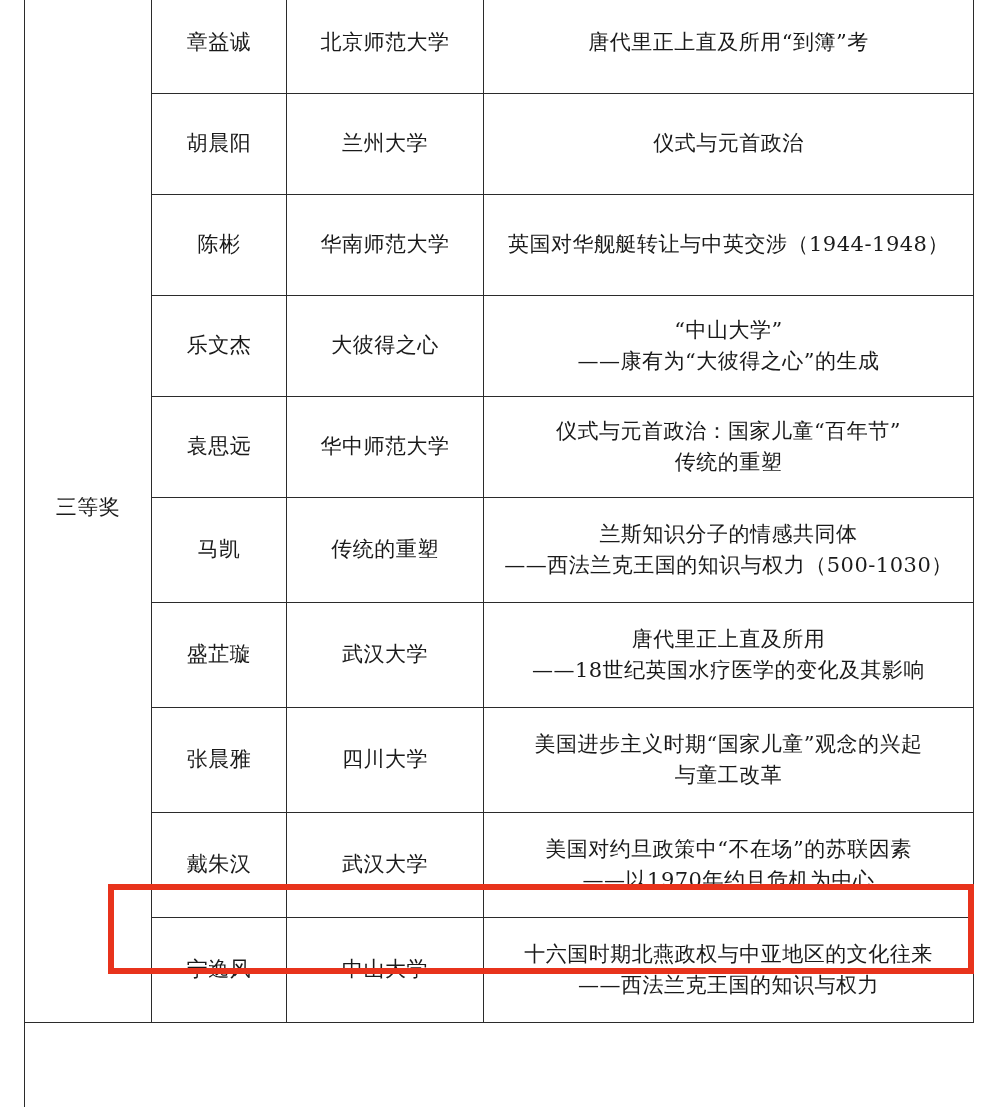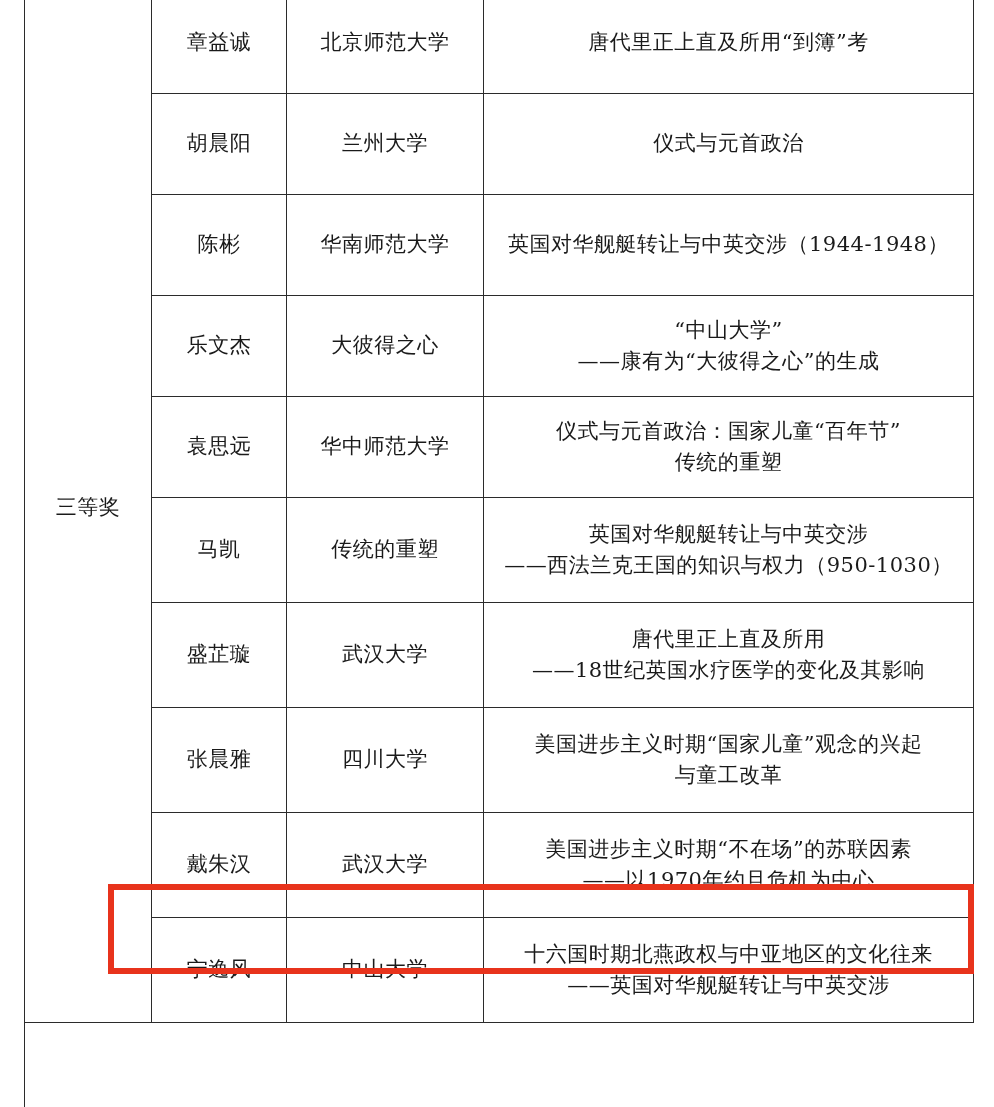--- a/index.html
+++ b/index.html
@@ -135,22 +135,22 @@
         <td class="title-cell">
           <span class="title-line">仪式与元首政治：国家儿童“百年节”</span>
           <span class="title-line">传统的重塑</span>
         </td>
       </tr>
 
       <tr class="row-h2">
         <td class="name-cell">马凯</td>
         <td class="school-cell">传统的重塑</td>
         <td class="title-cell">
-          <span class="title-line">英国对华舰艇转让与中英交涉</span>
-          <span class="title-line">——西法兰克王国的知识与权力（950-1030）</span>
+          <span class="title-line">兰斯知识分子的情感共同体</span>
+          <span class="title-line">——西法兰克王国的知识与权力（500-1030）</span>
         </td>
       </tr>
 
       <tr class="row-h2">
         <td class="name-cell">盛芷璇</td>
         <td class="school-cell">武汉大学</td>
         <td class="title-cell">
           <span class="title-line">唐代里正上直及所用</span>
           <span class="title-line">——18世纪英国水疗医学的变化及其影响</span>
         </td>
@@ -162,31 +162,31 @@
         <td class="title-cell">
           <span class="title-line">美国进步主义时期“国家儿童”观念的兴起</span>
           <span class="title-line">与童工改革</span>
         </td>
       </tr>
 
       <tr class="row-h2">
         <td class="name-cell">戴朱汉</td>
         <td class="school-cell">武汉大学</td>
         <td class="title-cell">
-          <span class="title-line">美国进步主义时期“不在场”的苏联因素</span>
+          <span class="title-line">美国对约旦政策中“不在场”的苏联因素</span>
           <span class="title-line">——以1970年约旦危机为中心</span>
         </td>
       </tr>
 
       <tr class="row-h2">
         <td class="name-cell">宁逸风</td>
         <td class="school-cell">中山大学</td>
         <td class="title-cell">
           <span class="title-line">十六国时期北燕政权与中亚地区的文化往来</span>
-          <span class="title-line">——英国对华舰艇转让与中英交涉</span>
+          <span class="title-line">——西法兰克王国的知识与权力</span>
         </td>
       </tr>
     </tbody>
   </table>
 
   <div class="highlight-box"></div>
 
 </div>
 
 </body></html>

